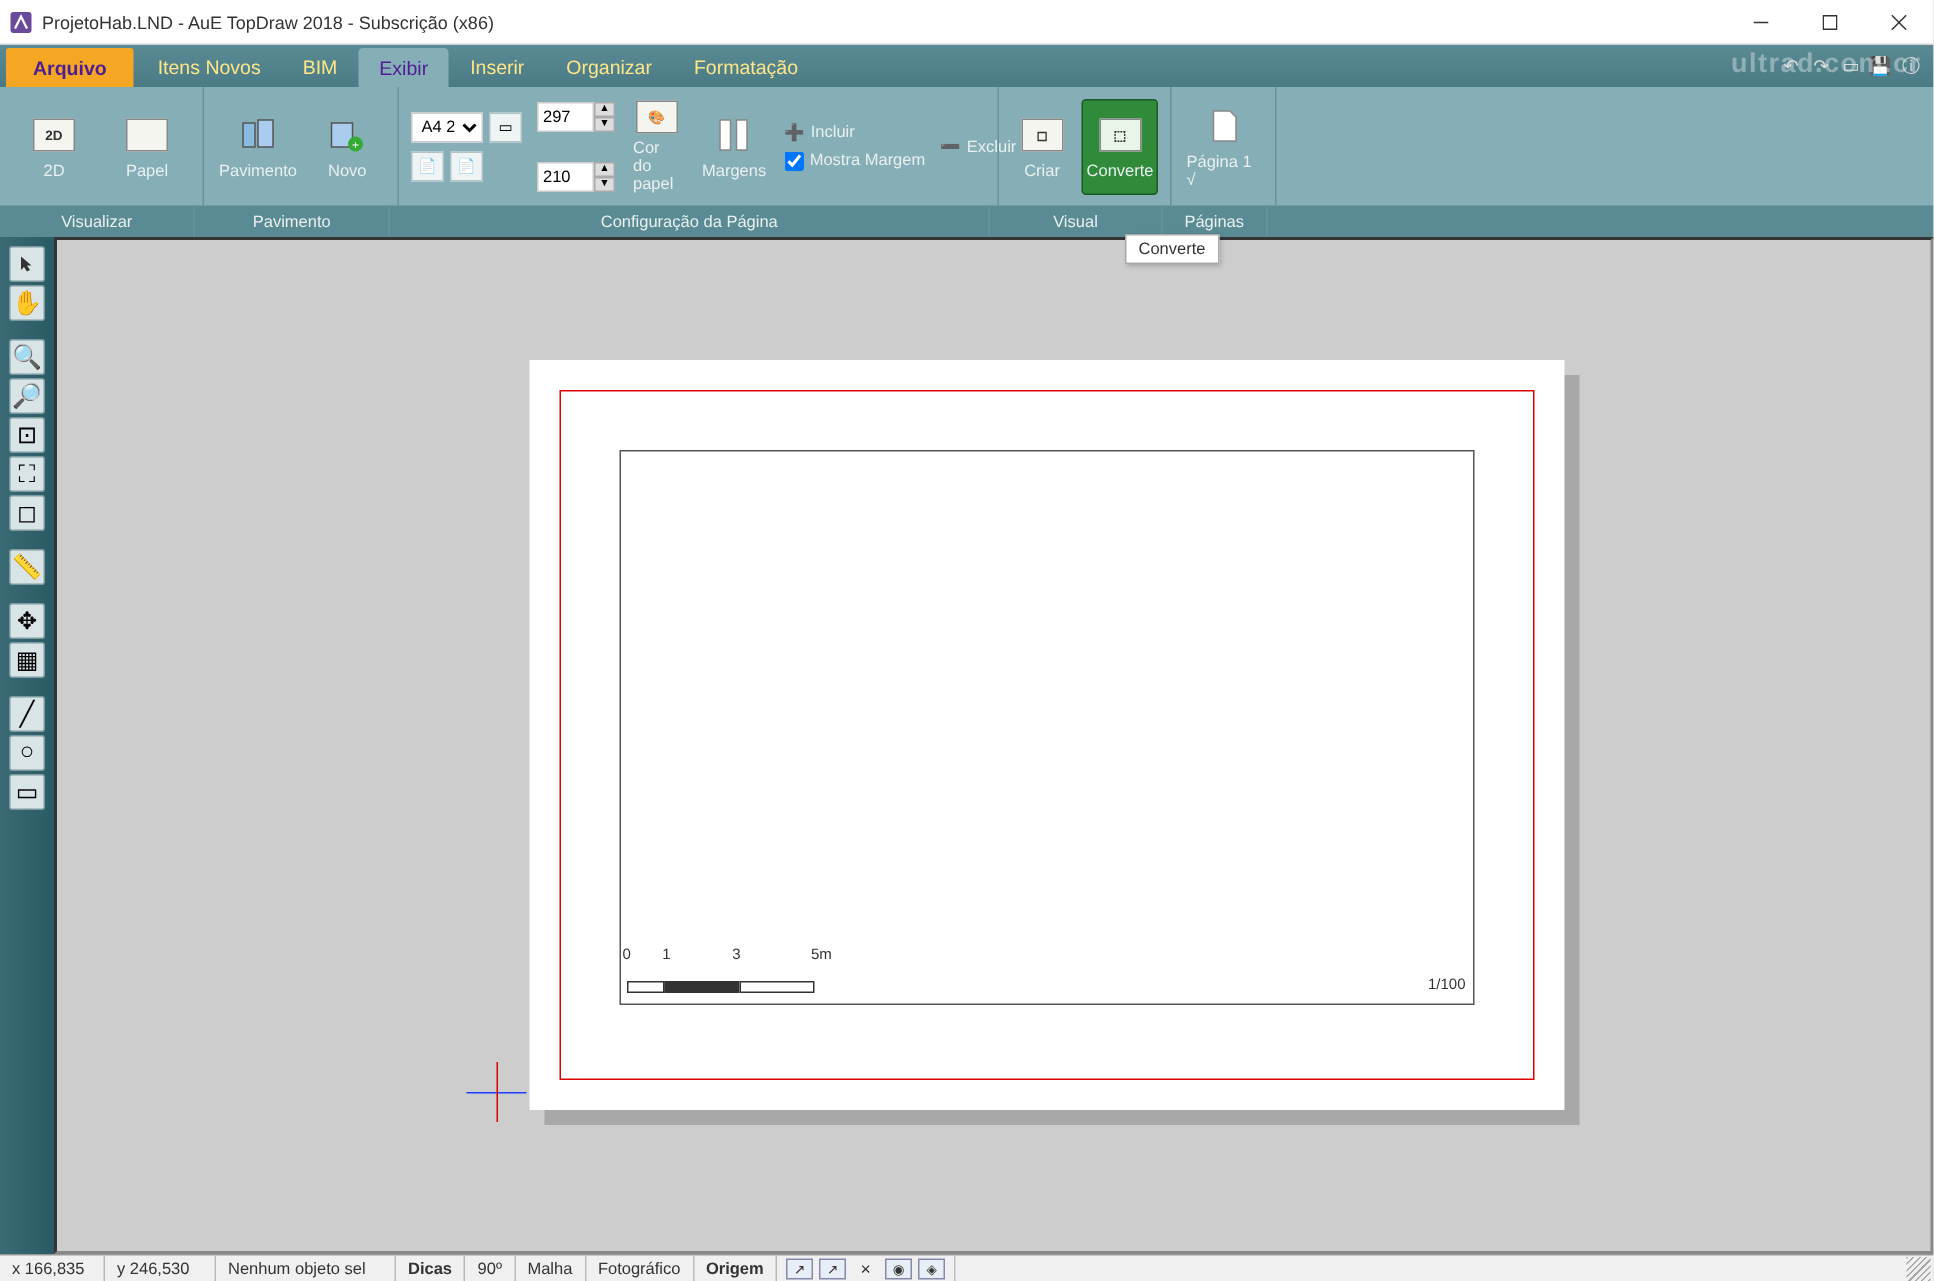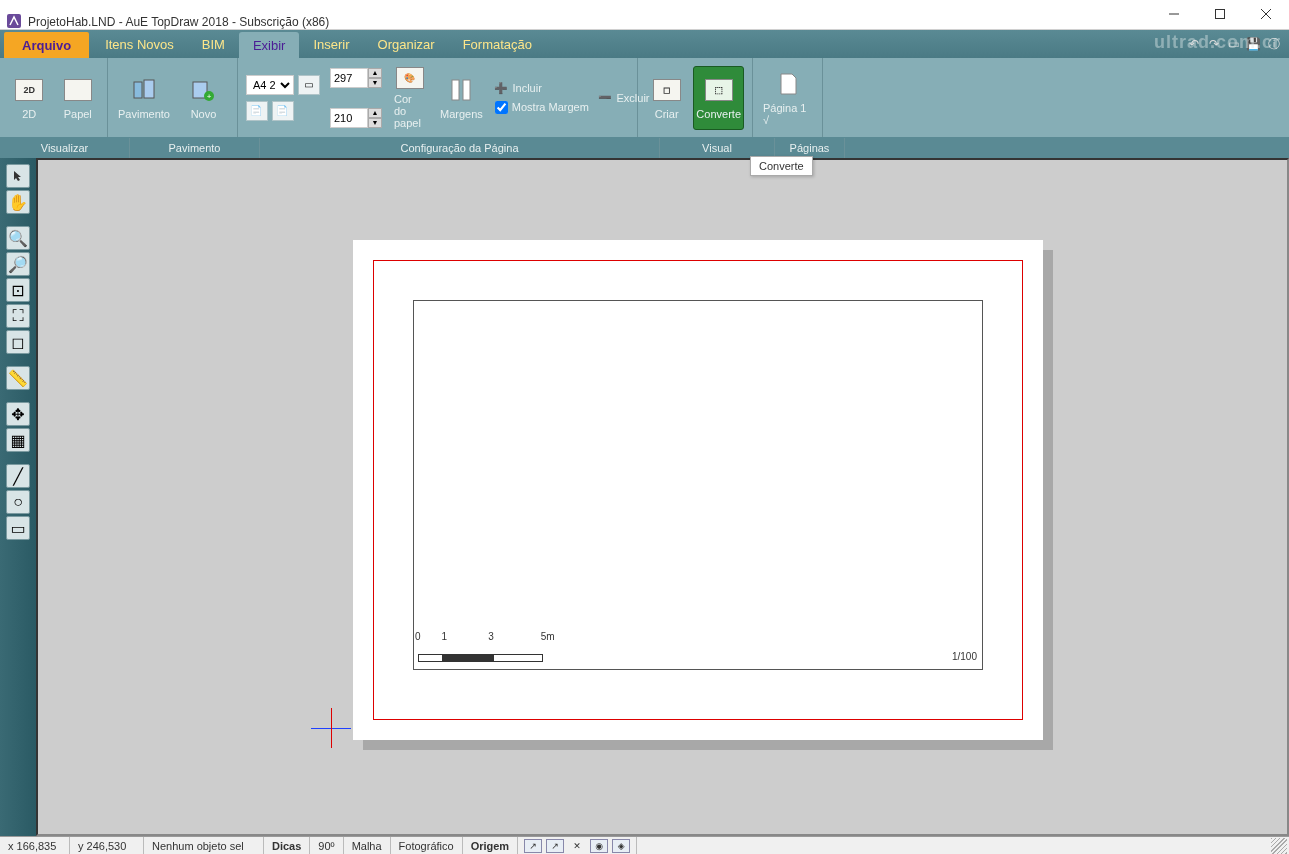--- a/index.html
+++ b/index.html
@@ -1,19 +1,19 @@
 <!DOCTYPE html>
 <html><head>
 <meta charset="utf-8">
 <style>
 * { box-sizing: border-box; margin: 0; padding: 0; font-family: "Segoe UI", Tahoma, sans-serif; }
 body { width: 1289px; height: 854px; background: #fff; overflow: hidden; position: relative; }
 
 
-.titlebar { height: 30px; background: #fff; display: flex; align-items: flex-end; padding: 0 0 0 6px; border-bottom: 1px solid #d0d0d0; }
+.titlebar { height: 30px; background: #fff; display: flex; align-items: center; padding: 0 0 0 6px; border-bottom: 1px solid #d0d0d0; }
 .titlebar .app-icon { width: 16px; height: 16px; margin-right: 6px; display: inline-flex; align-items: center; justify-content: center; }
 .titlebar .title { font-size: 12px; color: #333; }
 .win-controls { margin-left: auto; display: flex; }
 .win-btn { width: 46px; height: 30px; display: flex; align-items: center; justify-content: center; cursor: pointer; }
 
 
 .menubar { height: 28px; display: flex; align-items: stretch; background: linear-gradient(#5a8a94, #4a7a84); position: relative; }
 .menu-tab { padding: 0 14px; font-size: 13px; display: flex; align-items: center; color: #fde68a; cursor: pointer; }
 .menu-tab.file { background: #f5a623; color: #4c1d95; font-weight: bold; border-radius: 2px 2px 0 0; margin: 2px 2px 0 4px; padding: 0 18px; }
 .menu-tab.active { background: #86aeb6; color: #4c1d95; border-radius: 3px 3px 0 0; margin-top: 2px; }
@@ -117,21 +117,21 @@
     <span class="mri">▭</span>
     <span class="mri">💾</span>
     <span class="mri">ⓘ</span>
   </div>
 </div>
 
 <div class="watermark">ultrad.com.cr</div>
 
 <div class="ribbon">
 
-  <div class="panel" style="width:108px">
+  <div class="panel" style="width:136px">
     <div class="big-btn">
       <span class="bicon">
           <span class="icon-box">2D</span>
         </span>
       <span>2D</span>
     </div>
     <div class="big-btn">
       <span class="bicon">
           <span class="icon-box"></span>
         </span>

